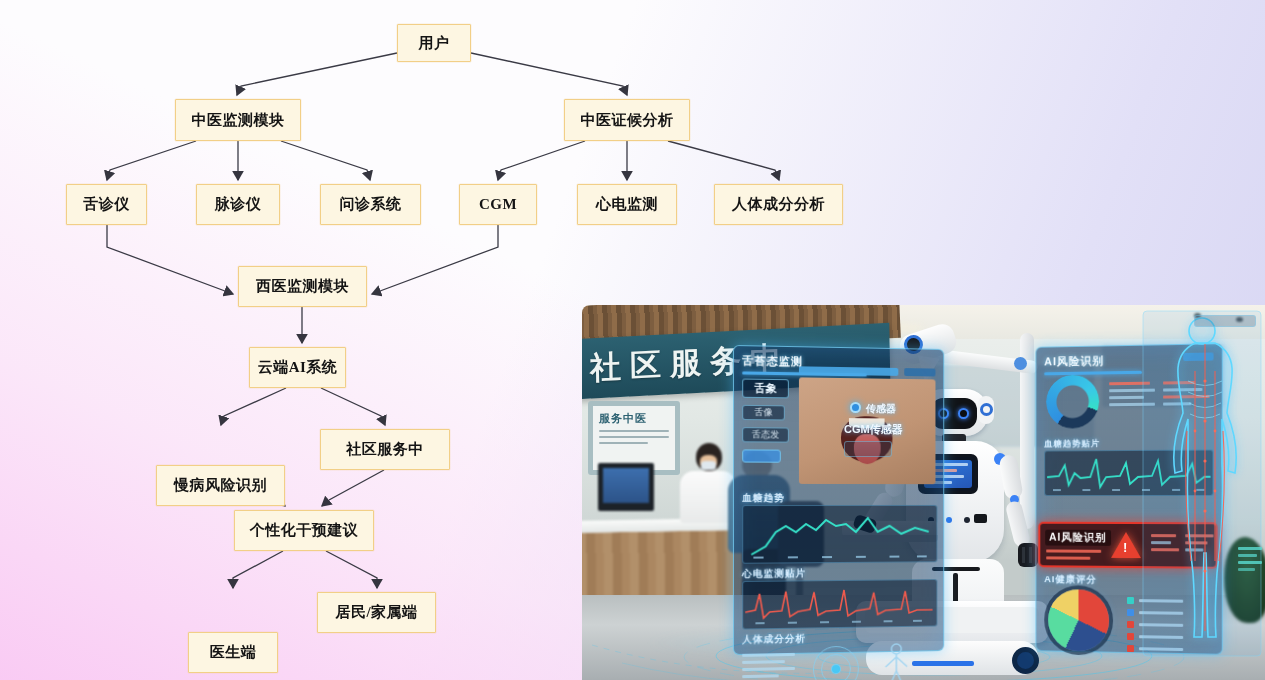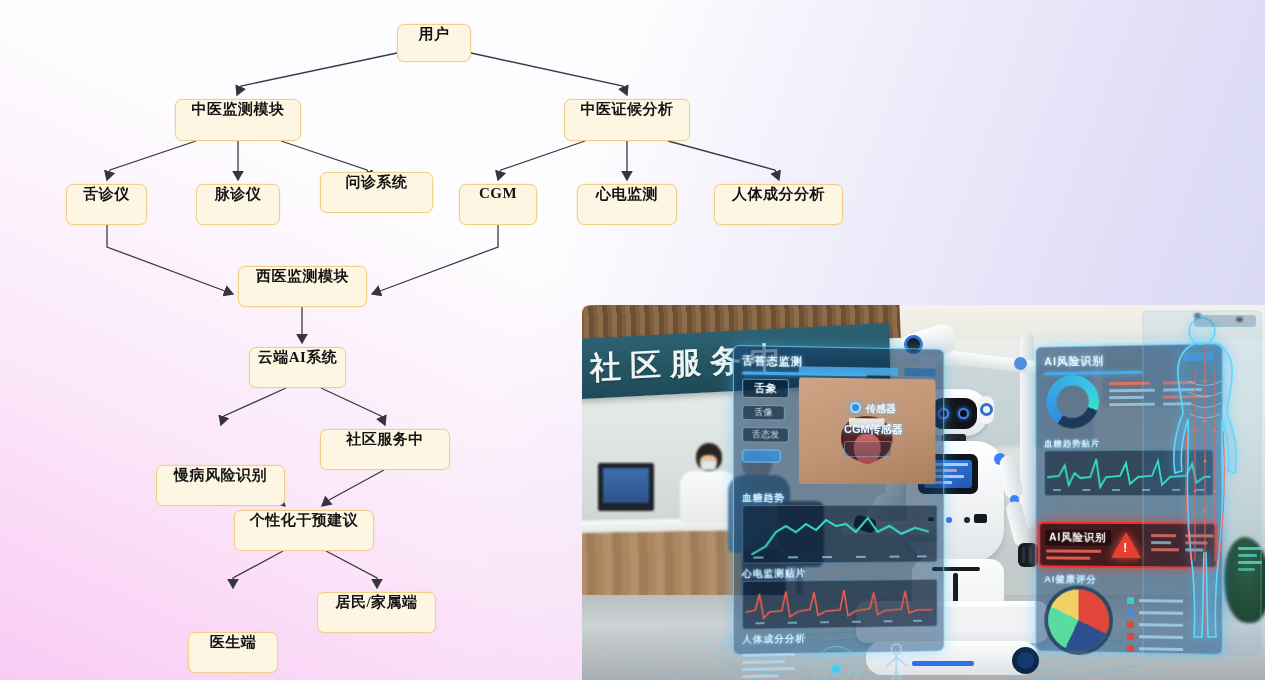--- a/index.html
+++ b/index.html
@@ -6,22 +6,22 @@
   body{width:1265px;height:680px;overflow:hidden;font-family:"Liberation Sans","DejaVu Sans",sans-serif;}
   .stage{position:relative;width:1265px;height:680px;overflow:hidden;
     background:
       linear-gradient(25deg, rgba(249,200,243,.95) 0%, rgba(250,218,246,.6) 26%, rgba(253,244,252,0) 52%),
       linear-gradient(290deg, #d5d4f2 0%, #e2e0f7 22%, rgba(250,250,255,0) 58%),
       #fdfcfe;}
   
   .flowchart{position:absolute;inset:0;}
   #fc-edges{position:absolute;inset:0;width:1265px;height:680px;}
   .fc-edge{fill:none;stroke:#3a3a45;stroke-width:1.3;}
-  .fc-node{position:absolute;box-sizing:border-box;border:1.6px solid #f2cf87;border-radius:7px;
-    display:flex;align-items:flex-start;justify-content:center;
+  .fc-node{position:absolute;box-sizing:border-box;border:1.6px solid #f2cf87;border-radius:1px;
+    display:flex;align-items:center;justify-content:center;
     box-shadow:0 0 0 .5px rgba(240,200,120,.25);}
   .fc-node span{font-family:"Liberation Serif","DejaVu Serif",serif;font-weight:700;font-size:15px;color:#141414;letter-spacing:.5px;white-space:nowrap;}
   
   .photo{position:absolute;left:582px;top:305px;width:683px;height:375px;margin:0;overflow:hidden;
     border-radius:8px 0 0 0;background:#d6dcd9;}
   .layer{position:absolute;}
   .wall{inset:0;background:linear-gradient(180deg,#eef1ee 0%,#e2e8e5 30%,#cfd7d5 58%,#c3cbca 68%);}
   .ceiling{left:0;top:0;width:683px;height:34px;background:linear-gradient(180deg,#f5f2ea,#e9e9e2);}
   .covelight{left:40px;top:18px;width:300px;height:10px;background:radial-gradient(ellipse at center,#fff6d8,rgba(255,246,216,0));filter:blur(3px);}
   .spot{width:7px;height:5px;border-radius:50%;background:#5a5d5c;filter:blur(1px);}
@@ -179,21 +179,21 @@
         </div>
         <div class="fc-node" style="left: 564px; top: 99px; width: 126px; height: 42px; background: rgb(253, 246, 226); border-color: rgb(242, 207, 135);">
           <span>中医证候分析</span>
         </div>
         <div class="fc-node" style="left: 66px; top: 184px; width: 81px; height: 41px; background: rgb(253, 246, 226); border-color: rgb(242, 207, 135);">
           <span>舌诊仪</span>
         </div>
         <div class="fc-node" style="left: 196px; top: 184px; width: 84px; height: 41px; background: rgb(253, 246, 226); border-color: rgb(242, 207, 135);">
           <span>脉诊仪</span>
         </div>
-        <div class="fc-node" style="left: 320px; top: 172px; width: 113px; height: 41px; background: rgb(253, 246, 226); border-color: rgb(242, 207, 135);">
+        <div class="fc-node" style="left: 320px; top: 184px; width: 101px; height: 41px; background: rgb(253, 246, 226); border-color: rgb(242, 207, 135);">
           <span>问诊系统</span>
         </div>
         <div class="fc-node" style="left: 459px; top: 184px; width: 78px; height: 41px; background: rgb(253, 246, 226); border-color: rgb(242, 207, 135);">
           <span>CGM</span>
         </div>
         <div class="fc-node" style="left: 577px; top: 184px; width: 100px; height: 41px; background: rgb(253, 246, 226); border-color: rgb(242, 207, 135);">
           <span>心电监测</span>
         </div>
         <div class="fc-node" style="left: 714px; top: 184px; width: 129px; height: 41px; background: rgb(253, 246, 226); border-color: rgb(242, 207, 135);">
           <span>人体成分分析</span>
@@ -224,20 +224,24 @@
 
   <figure class="photo">
     <div class="layer wall"></div>
     <div class="layer ceiling"></div>
     <div class="layer covelight"></div>
     <div class="layer spot" style="left:612px;top:8px"></div>
     <div class="layer spot" style="left:654px;top:12px"></div>
     <div class="layer woodslats"></div>
     <div class="layer sign">
       <b>社区服务中</b>
+    </div>
+    <div class="layer plaque">
+      <b>服务中医</b>
+      <span class="tinybars"><i></i><i></i><i style="width:70%"></i></span>
     </div>
     <div class="layer bgscreen" style="left:350px;top:60px;width:160px;height:80px"></div>
     <div class="layer bgscreen" style="left:520px;top:40px;width:120px;height:60px"></div>
 
     <div class="sceneL">
       <div class="layer monitor"></div>
       <div class="layer counterTop"></div>
       <div class="layer deskFront"></div>
       <div class="layer nurseHead"></div>
       <div class="layer nurseFace"></div>

